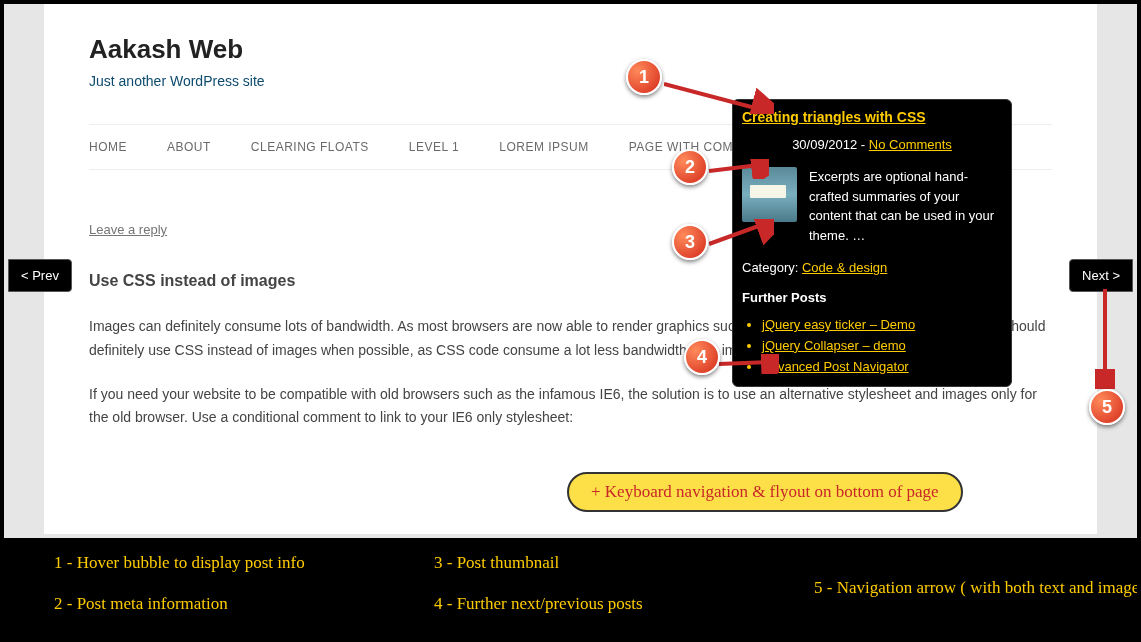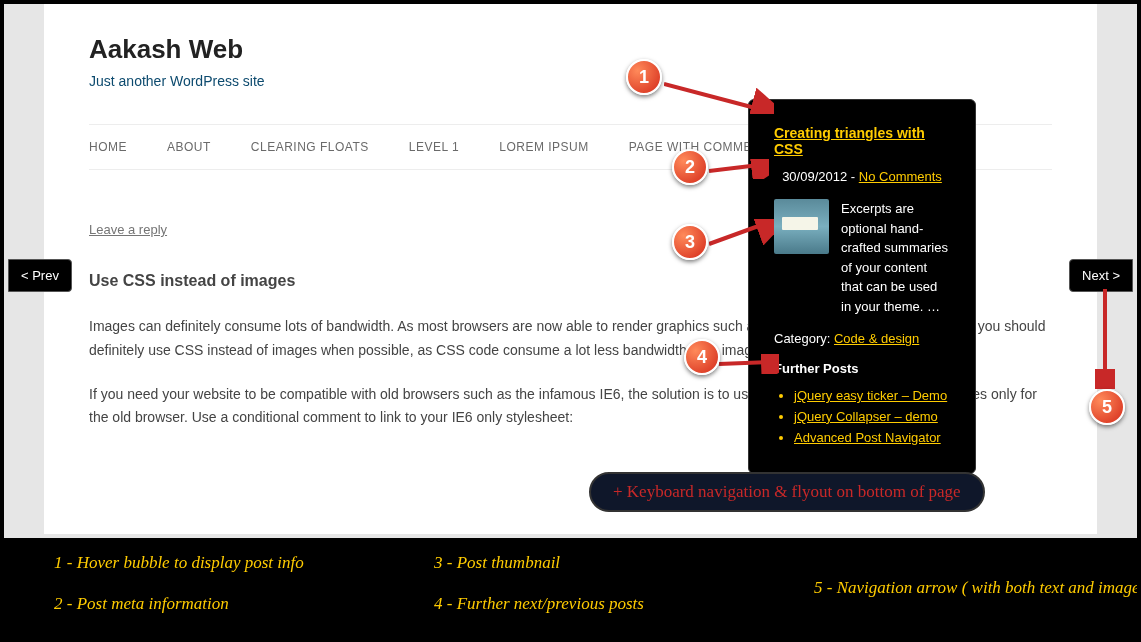--- a/index.html
+++ b/index.html
@@ -12,21 +12,21 @@
 .nav-list li { font-size: 12px; color: #6a6a6a; padding: 15px 0; letter-spacing: 0.5px; cursor: pointer; }
 .post-title { font-size: 22px; font-weight: normal; color: #444; margin-bottom: 20px; }
 .leave-reply { font-size: 13px; color: #757575; text-decoration: underline; cursor: pointer; display: inline-block; margin-bottom: 35px; }
 .section-heading { font-size: 16px; font-weight: bold; color: #444; margin-bottom: 25px; }
 .post-body p { font-size: 14px; color: #444; line-height: 1.7; margin-bottom: 20px; }
 
 .nav-btn { position: absolute; background: #000; color: #fff; font-size: 13px; padding: 8px 12px; cursor: pointer; border: 1px solid #555; border-radius: 4px; z-index: 5; }
 .nav-prev { left: 4px; top: 255px; border-top-left-radius: 0; border-bottom-left-radius: 0; }
 .nav-next { right: 4px; top: 255px; border-top-right-radius: 0; border-bottom-right-radius: 0; }
 
-.bubble { position: absolute; top: 95px; left: 744px; width: 228px; background: #000; color: #fff; padding: 25px; border-radius: 6px; font-size: 14px; z-index: 10; border: 1px solid #333; }
+.bubble { position: absolute; top: 95px; left: 728px; width: 280px; background: #000; color: #fff; padding: 9px; border-radius: 6px; font-size: 14px; z-index: 10; border: 1px solid #333; }
 .bubble-title { color: #ffcc00; text-decoration: underline; font-weight: bold; cursor: pointer; display: inline-block; margin-bottom: 12px; }
 .bubble-meta { font-size: 13px; margin-bottom: 15px; text-align: center; }
 .bubble-meta .comments { color: #ffcc00; text-decoration: underline; cursor: pointer; }
 .bubble-excerpt-row { display: flex; gap: 12px; margin-bottom: 15px; }
 .thumb { width: 55px; height: 55px; background: linear-gradient(180deg, #5a8a9a 0%, #7aafbf 50%, #4a7a8a 100%); border-radius: 2px; flex-shrink: 0; position: relative; }
 .thumb::after { content: ""; position: absolute; top: 32%; left: 15%; width: 65%; height: 25%; background: #f5f5e8; border-radius: 1px; }
 .excerpt { font-size: 13px; line-height: 1.5; }
 .bubble-cat { font-size: 13px; margin-bottom: 15px; }
 .bubble-cat .catlink { color: #ffcc00; text-decoration: underline; cursor: pointer; }
 .further-title { font-weight: bold; font-size: 13px; margin-bottom: 10px; }
@@ -36,24 +36,24 @@
 .callout { position: absolute; width: 36px; height: 36px; background: radial-gradient(circle at 30% 30%, #ff8a5a, #d42a1a); border-radius: 50%; border: 2px solid #fff; box-shadow: 0 2px 4px rgba(0,0,0,0.5); color: #fff; font-weight: bold; font-size: 18px; display: flex; align-items: center; justify-content: center; z-index: 20; }
 .c1 { top: 55px; left: 622px; }
 .c2 { top: 145px; left: 668px; }
 .c3 { top: 220px; left: 668px; }
 .c4 { top: 335px; left: 680px; }
 .c5 { top: 385px; right: 12px; }
 
 .arrow { position: absolute; z-index: 15; }
 .arrow svg { display: block; }
 
-.pill { position: absolute; top: 468px; left: 585px; background: #0f172a; border: 2px solid #333; border-radius: 25px; padding: 8px 22px; color: #c82828; font-family: Georgia, serif; font-size: 17px; z-index: 25; }
+.pill { position: absolute; top: 468px; left: 563px; background: #fde047; border: 2px solid #333; border-radius: 25px; padding: 8px 22px; color: #c82828; font-family: Georgia, serif; font-size: 17px; z-index: 25; }
 
 .legend { position: absolute; bottom: 0; left: 0; right: 0; height: 100px; background: #000; padding: 15px 50px; display: grid; grid-template-columns: 370px 370px auto; grid-template-rows: auto auto; gap: 12px 10px; color: #ffcc00; font-family: Georgia, serif; font-size: 17px; z-index: 30; }
-.legend-item { white-space: nowrap; font-style: italic; }
+.legend-item { white-space: nowrap; }
 .leg1 { grid-column: 1; grid-row: 1; }
 .leg2 { grid-column: 1; grid-row: 2; }
 .leg3 { grid-column: 2; grid-row: 1; }
 .leg4 { grid-column: 2; grid-row: 2; }
 .leg5 { grid-column: 3; grid-row: 1 / span 2; align-self: center; line-height: 1.5; }
 </style>
 </head>
 <body>
 
 <div class="page-wrap">

